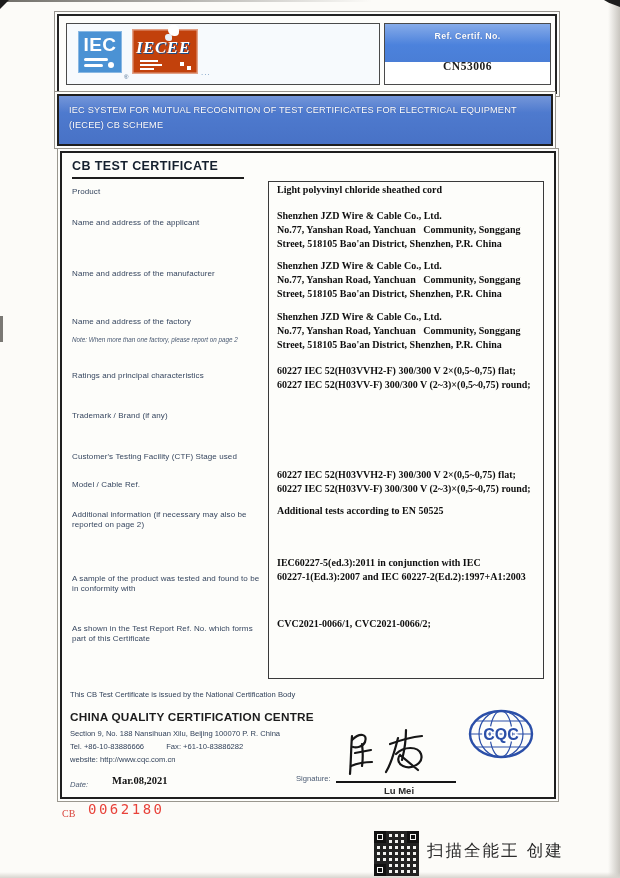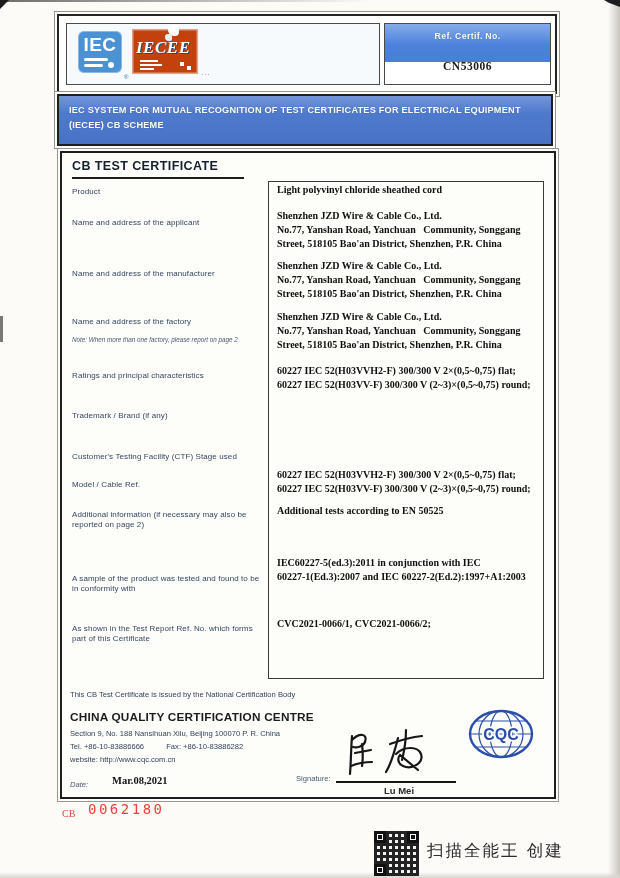--- a/index.html
+++ b/index.html
@@ -12,21 +12,21 @@
   .edge-bottom{position:absolute;left:0;right:0;bottom:0;height:6px;
       background:linear-gradient(to bottom,rgba(216,213,207,0),#d8d5cf);}
   .edge-top{position:absolute;left:0;top:0;width:60%;height:2px;background:linear-gradient(to right,#6f6d68,rgba(110,108,104,0));}
   .corner-tl{position:absolute;left:0;top:0;width:0;height:0;border-top:9px solid #1c1c1c;border-right:9px solid transparent;}
   .corner-tr{position:absolute;right:0;top:0;width:16px;height:7px;background:#1d1d1d;clip-path:polygon(0 0,100% 0,100% 100%,30% 40%);}
   .left-sliver{position:absolute;left:0;top:316px;width:3px;height:26px;background:#7a7874;}
   
   .header-box{position:absolute;left:57px;top:14px;width:496px;height:76px;background:#fdfdfb;
       border:2px solid #232323;box-shadow:0 0 0 2px #fdfdfb,0 0 0 3px #97948e;}
   .logos-box{position:absolute;left:7px;top:7px;width:312px;height:60px;border:1px solid #4a4a4a;background:#f7fafd;}
-  .iec-logo{position:absolute;left:11px;top:7px;width:44px;height:42px;background:#4b92d4;border-radius:6px;
+  .iec-logo{position:absolute;left:11px;top:7px;width:44px;height:42px;background:#4b92d4;border-radius:0;
       box-shadow:inset 0 0 0 1px rgba(255,255,255,.35);}
   .iec-text{position:absolute;left:0;right:0;top:3px;text-align:center;color:#fff;
       font-weight:bold;font-size:19px;letter-spacing:.5px;font-family:"Liberation Sans",sans-serif;}
   .iec-line1{position:absolute;left:6px;bottom:12px;width:24px;height:3.5px;background:#fff;border-radius:2px;}
   .iec-line2{position:absolute;left:6px;bottom:6px;width:19px;height:3.5px;background:#fff;border-radius:2px;}
   .iec-dot{position:absolute;right:8px;bottom:5px;width:6px;height:6px;border-radius:50%;background:#fff;}
   .iecee-logo{position:absolute;left:65px;top:5px;width:66px;height:45px;background:#c2410c;
       box-shadow:inset 0 0 0 1.5px rgba(255,255,255,.5);}
   .iecee-figure{position:absolute;left:36px;top:-4px;width:11px;height:11px;background:#fff;border-radius:50% 50% 40% 60%;
       box-shadow:-5px 7px 0 -2px #e9f1fa;}
@@ -41,21 +41,21 @@
   .ref-box{position:absolute;left:325px;top:7px;width:165px;height:60px;border:1px solid #4a4a4a;background:#fff;}
   .ref-band{position:absolute;left:0;top:0;right:0;height:38px;
       background:linear-gradient(180deg,#86abe9 0%,#4c82dc 55%,#4a7ed6 100%);
       color:#fff;font-weight:bold;font-size:8.8px;text-align:center;line-height:24px;letter-spacing:.3px;
       text-shadow:0 0 1px rgba(10,30,90,.5);}
   .ref-value{position:absolute;left:0;right:0;top:24px;bottom:0;text-align:center;
       font-family:"Liberation Serif",serif;font-weight:bold;font-size:11.5px;color:#1c1c1c;line-height:36px;letter-spacing:.5px;}
   
   .banner{position:absolute;left:57px;top:94px;width:496px;height:52px;box-sizing:border-box;
       border:2px solid #1f1f1f;background:linear-gradient(180deg,#7496d9 0%,#4e7ace 35%,#4872c6 100%);
-      color:#fff;font-weight:bold;font-size:9.2px;line-height:1.6;padding:7px 10px;letter-spacing:.2px;
+      color:#fff;font-weight:normal;font-size:9.2px;line-height:1.6;padding:7px 10px;letter-spacing:.2px;
       text-shadow:0 0 1px rgba(8,25,80,.45);box-shadow:0 0 0 2px #fdfdfb,0 0 0 3px #97948e;}
   
   .main-box{position:absolute;left:60px;top:151px;width:496px;height:648px;box-sizing:border-box;
       border:2px solid #1e1e1e;background:#fdfdfa;box-shadow:0 0 0 2px #fdfdfb,0 0 0 3px #9a978f,-4px 0 0 -2px #555;}
   .cert-title{position:absolute;left:72px;top:159px;width:172px;font-weight:bold;font-size:12.5px;
       color:#15202e;letter-spacing:.4px;padding-bottom:4px;border-bottom:2px solid #1d1d1d;}
   .value-frame{position:absolute;left:268px;top:181px;width:274px;height:496px;border:1.5px solid #3a3a3a;background:transparent;}
   .flabel{position:absolute;left:72px;font-size:8px;color:#36465f;line-height:10px;letter-spacing:.1px;}
   .fnote{position:absolute;left:72px;font-size:6.3px;font-style:italic;color:#4a5a72;}
   .fval{position:absolute;left:277px;width:262px;font-family:"Liberation Serif",serif;font-weight:bold;
@@ -158,21 +158,21 @@
   <div class="fval" style="top:504px">Additional tests according to EN 50525</div>
   <div class="fval" style="top:556px">IEC60227-5(ed.3):2011 in conjunction with IEC
 60227-1(Ed.3):2007 and IEC 60227-2(Ed.2):1997+A1:2003</div>
   <div class="fval" style="top:617px">CVC2021-0066/1, CVC2021-0066/2;</div>
 
   <div class="issued">This CB Test Certificate is issued by the National Certification Body</div>
   <div class="ncb-name">CHINA QUALITY CERTIFICATION CENTRE</div>
   <div class="ncb-line" style="top:729px">Section 9, No. 188 Nansihuan Xilu, Beijing 100070 P. R. China</div>
   <div class="ncb-line" style="top:742px">
     <span>Tel. +86-10-83886666</span>
-    <span style="margin-left:20px">Fax: +86-10-83886282</span>
+    <span style="margin-left:20px">Fax: +61-10-83886282</span>
   </div>
   <div class="ncb-line" style="top:755px">website: http://www.cqc.com.cn</div>
   <div class="date-label">Date:</div>
   <div class="date-value">Mar.08,2021</div>
   <div class="sig-label">Signature:</div>
   <svg class="sig-svg" width="120" height="52" viewBox="0 0 120 52">
     <g fill="none" stroke="#161616" stroke-width="2.2" stroke-linecap="round">
       <path d="M14,10 C13,22 13,36 12,48"></path>
       <path d="M14,14 C22,6 30,8 27,16 C25,21 18,22 15,21"></path>
       <path d="M17,27 L33,24"></path>

